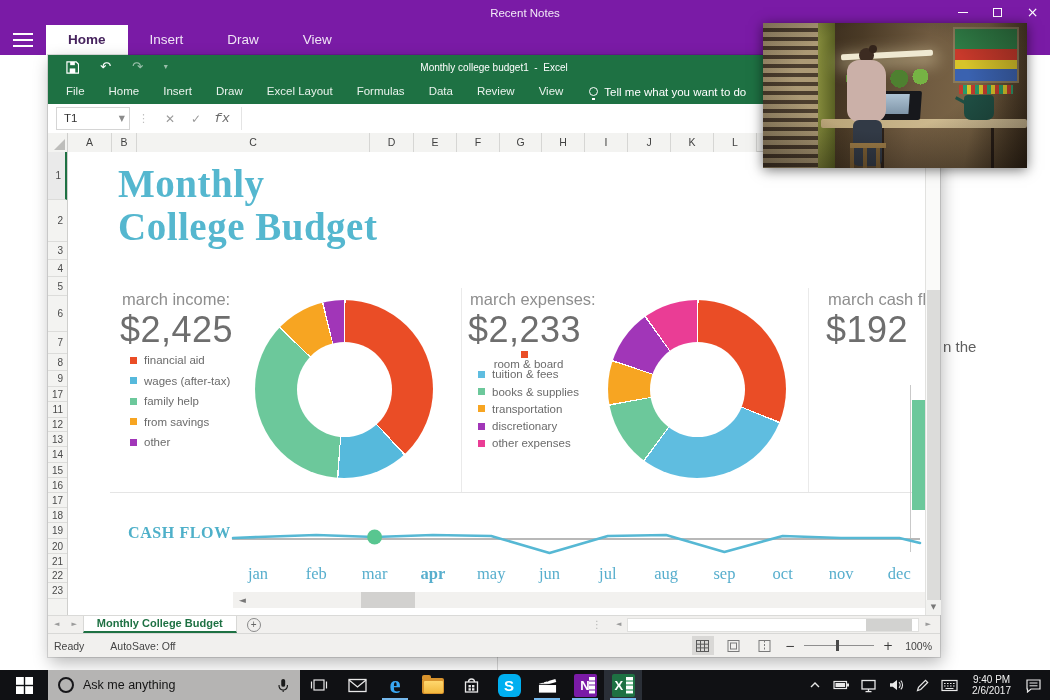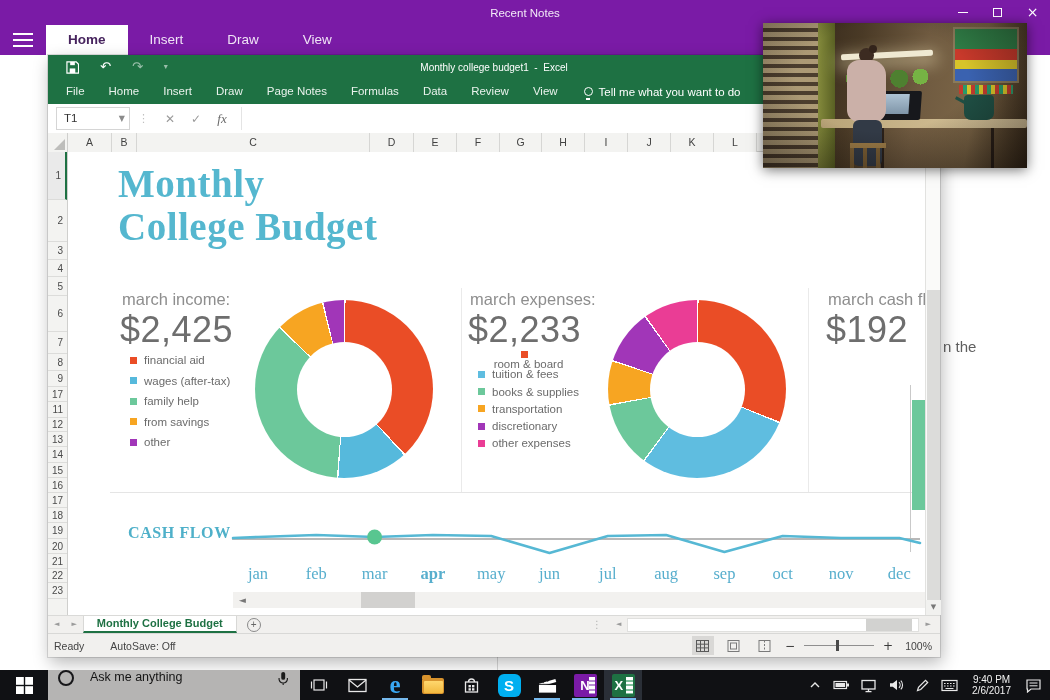--- a/index.html
+++ b/index.html
@@ -37,21 +37,21 @@
 .xl-tabs{position:absolute;left:0;top:24px;width:892px;height:25px;background:#1e7143;display:flex;align-items:stretch;padding-left:6px}
 .xl-tab{line-height:25px;padding:0 12px;color:#e9f2ec;font-size:11.5px}
 .tellme{display:flex;align-items:center;color:#fff;font-size:11.5px;margin-left:14px;gap:6px}
 .bulb{width:9px;height:9px;border:1.4px solid #fff;border-radius:50%;position:relative;flex:0 0 auto}
 .bulb::after{content:"";position:absolute;left:1.8px;top:9.5px;width:3.2px;height:2.4px;background:#fff}
 .xl-frow{position:absolute;left:0;top:49px;width:892px;height:30px;background:#fff;border-bottom:1px solid #e0e0e0;display:flex;align-items:center}
 .namebox{position:relative;margin-left:8px;width:74px;height:23px;border:1px solid #d5d5d5;font-size:11.5px;color:#333;line-height:21px;padding-left:7px;background:#fff}
 .namebox .dd{position:absolute;right:4px;top:0;font-size:8px;color:#8a8a8a;font-family:"DejaVu Sans",sans-serif;line-height:21px}
 .frow-dots{color:#c0c0c0;font-size:11px;margin:0 8px;font-family:"DejaVu Sans",sans-serif}
 .fbtn{width:26px;text-align:center;color:#9a9a9a;font-size:12px;font-family:"DejaVu Sans",sans-serif}
-.fx{font-family:Liberation Serif, serif;font-style:italic;color:#6a6a6a;font-size:13px}
+.fx{font-family:Liberation Mono, monospace;font-style:italic;color:#6a6a6a;font-size:13px}
 .fbar{flex:1;height:23px;border-left:1px solid #e4e4e4;margin-left:6px;font-size:11px;line-height:23px;padding-left:6px;color:#333}
 .xl-colhead{position:absolute;left:0;top:78px;width:877px;height:19px;background:#f3f3f1;border-bottom:1px solid #cfcfcd;display:flex}
 .xl-corner{position:relative;width:20px;height:19px;border-right:1px solid #cfcfcd;background:#f3f3f1}
 .xl-corner::after{content:"";position:absolute;right:2px;bottom:2px;border-left:11px solid transparent;border-bottom:11px solid #bdbdbb}
 .xl-col{height:19px;line-height:18px;text-align:center;font-size:10.5px;color:#424242;border-right:1px solid #d6d6d4;background:#f3f3f1}
 .xl-colfill{flex:1;background:#f3f3f1}
 .xl-rowhead{position:absolute;left:0;top:97px;width:20px;height:463px;background:#f3f3f1;border-right:1px solid #cfcfcd}
 .xl-row{text-align:right;padding-right:4px;font-size:10px;color:#4a4a4a;border-bottom:1px solid #dcdcda}
 .xl-row.sel{border-right:2px solid #1e7143;background:#eaeaea}
 .xl-sheet{position:absolute;left:20px;top:97px;width:857px;height:463px;background:#fff;overflow:hidden}
@@ -115,21 +115,21 @@
 .v-can::before{content:"";position:absolute;left:-9px;top:4px;width:12px;height:3px;background:#1f4f44;transform:rotate(28deg)}
 .v-head{position:absolute;left:96px;top:25px;width:15px;height:15px;border-radius:50%;background:#3c2b21;display:block}
 .v-head::after{content:"";position:absolute;left:10px;top:-3px;width:8px;height:8px;border-radius:50%;background:#33241b}
 .v-torso{position:absolute;left:84px;top:37px;width:39px;height:62px;background:#cbb0a8;border-radius:12px 15px 12px 12px;display:block}
 .v-legs{position:absolute;left:90px;top:97px;width:29px;height:46px;background:#323a46;border-radius:6px;display:block}
 .v-stool{position:absolute;left:87px;top:120px;width:36px;height:25px;border-top:5px solid #9a7a46;background:repeating-linear-gradient(90deg,#7a5e34 0 4px,transparent 4px 13px)}
 .v-shade{position:absolute;inset:0;background:radial-gradient(ellipse at 45% 38%,transparent 42%,rgba(8,4,2,.55) 100%)}
 
 .taskbar{position:absolute;left:0;top:670px;width:1050px;height:30px;background:#101114;z-index:100;display:flex;align-items:stretch}
 .tb-start{width:48px;display:flex;align-items:center;justify-content:center}
-.tb-search{width:252px;background:#b5b4b3;display:flex;gap:16px;padding:0 10px}
+.tb-search{width:252px;background:#b5b4b3;display:flex;align-items:center;gap:9px;padding:0 10px}
 .cortana{width:16px;height:16px;border:2.4px solid #17171a;border-radius:50%;flex:0 0 auto}
 .tb-search-text{font-size:12.5px;color:#141414;flex:1}
 .tb-ic{width:38px;display:flex;align-items:center;justify-content:center;position:relative}
 .tb-ic.open::after{content:"";position:absolute;left:6px;right:6px;bottom:0;height:2px;background:#76b9ed}
 .tb-ic.active{background:#2a2f37}
 .edge-e{color:#39a7f2;font-size:25px;font-weight:700;line-height:26px;font-family:"Liberation Serif",serif}
 .folder{width:22px;height:16px;background:#d8932d;border-radius:2px;position:relative;margin-top:2px}
 .folder::before{content:"";position:absolute;top:-3px;left:0;width:9px;height:4px;background:#d8932d;border-radius:2px 2px 0 0}
 .folder::after{content:"";position:absolute;left:1.5px;top:2.5px;right:1.5px;bottom:1.5px;background:linear-gradient(180deg,#ffd76e,#f2b93f);border-radius:1px}
 .skype{width:23px;height:23px;background:#00aff0;border-radius:6px;color:#fff;font-weight:700;font-size:15px;text-align:center;line-height:23px}
@@ -191,21 +191,21 @@
       <span class="xl-title">
         <span>Monthly college budget1</span>&nbsp;&nbsp;<span>-</span>&nbsp;&nbsp;<span>Excel</span>
       </span>
     </div>
     <nav class="xl-tabs">
       <span style="display:flex" id="xl-tabs">
           <span class="xl-tab">File</span>
           <span class="xl-tab">Home</span>
           <span class="xl-tab">Insert</span>
           <span class="xl-tab">Draw</span>
-          <span class="xl-tab">Page Notes</span>
+          <span class="xl-tab">Excel Layout</span>
           <span class="xl-tab">Formulas</span>
           <span class="xl-tab">Data</span>
           <span class="xl-tab">Review</span>
           <span class="xl-tab">View</span>
         </span>
       <span class="tellme">
         <i class="bulb"></i>
         <span>Tell me what you want to do</span>
       </span>
     </nav>

